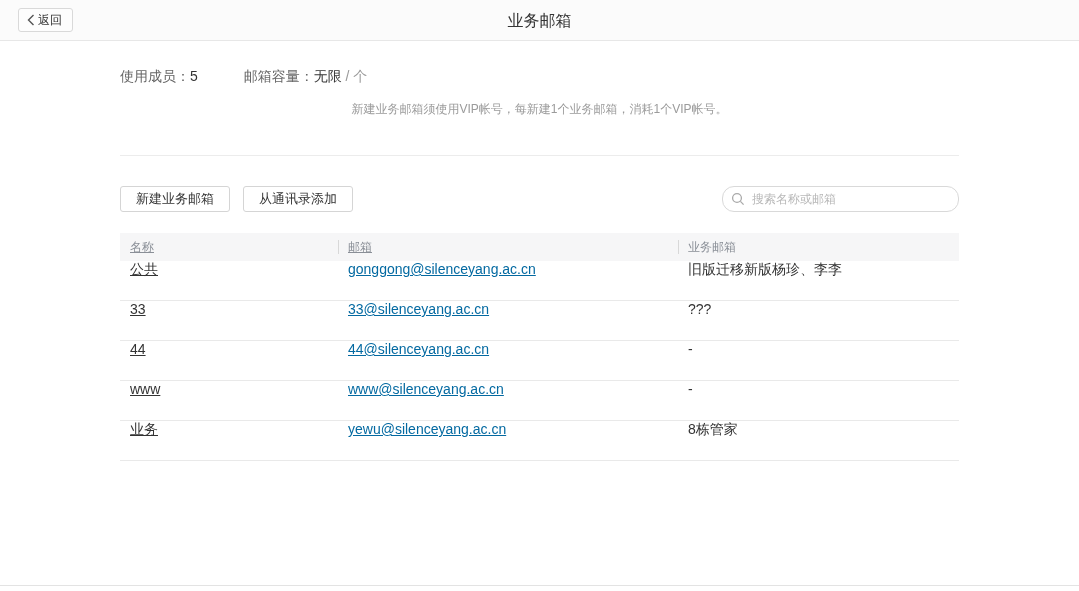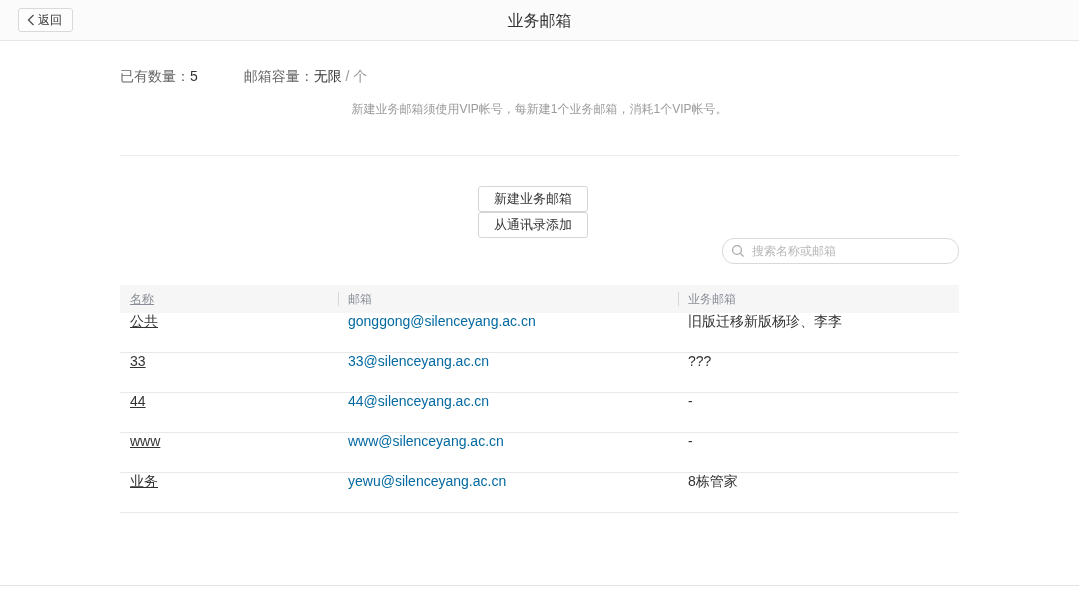--- a/index.html
+++ b/index.html
@@ -67,21 +67,20 @@
   }
   .divider {
     margin-top: 37px;
     border-bottom: 1px solid #ececec;
   }
   
   .toolbar {
     margin-top: 30px;
     display: flex;
     align-items: center;
-    flex-direction: column;
   }
   .btn {
     height: 26px;
     padding: 0 15px;
     background: #fff;
     border: 1px solid #d5d5d5;
     border-radius: 3px;
     font-size: 13px;
     color: #333;
     cursor: pointer;
@@ -121,21 +120,21 @@
     color: #8a8f97;
   }
   .tr {
     display: flex;
     height: 40px;
     border-bottom: 1px solid #e9e9e9;
     font-size: 14px;
     color: #333;
   }
   .col-name    { width: 218px; padding-left: 10px; text-decoration: underline; }
-  .col-email   { width: 340px; padding-left: 10px; }
+  .col-email   { width: 340px; padding-left: 10px; text-decoration: underline; }
   .col-members { width: 281px; padding-left: 10px; }
   .thead .col-email, .thead .col-members { position: relative; }
   .thead .col-email::before, .thead .col-members::before {
     content: "";
     position: absolute;
     left: 0;
     top: 50%;
     transform: translateY(-50%);
     width: 1px;
     height: 14px;
@@ -161,21 +160,21 @@
         </svg>
     </span>
     <span>返回</span>
   </button>
   <div class="page-title">业务邮箱</div>
 </div>
 
 <div class="container">
 
   <div class="summary">
-    <span class="group"><span class="lbl">已有数量：</span><span class="val">5</span></span>
+    <span class="group"><span class="lbl">使用成员：</span><span class="val">5</span></span>
     <span class="group"><span class="lbl">邮箱容量：</span><span class="val">无限</span><span class="suffix"> / 个</span></span>
   </div>
 
   <div class="note">新建业务邮箱须使用VIP帐号，每新建1个业务邮箱，消耗1个VIP帐号。</div>
 
   <div class="divider"></div>
 
   <div class="toolbar">
     <button class="btn">新建业务邮箱</button>
     <button class="btn">从通讯录添加</button>

